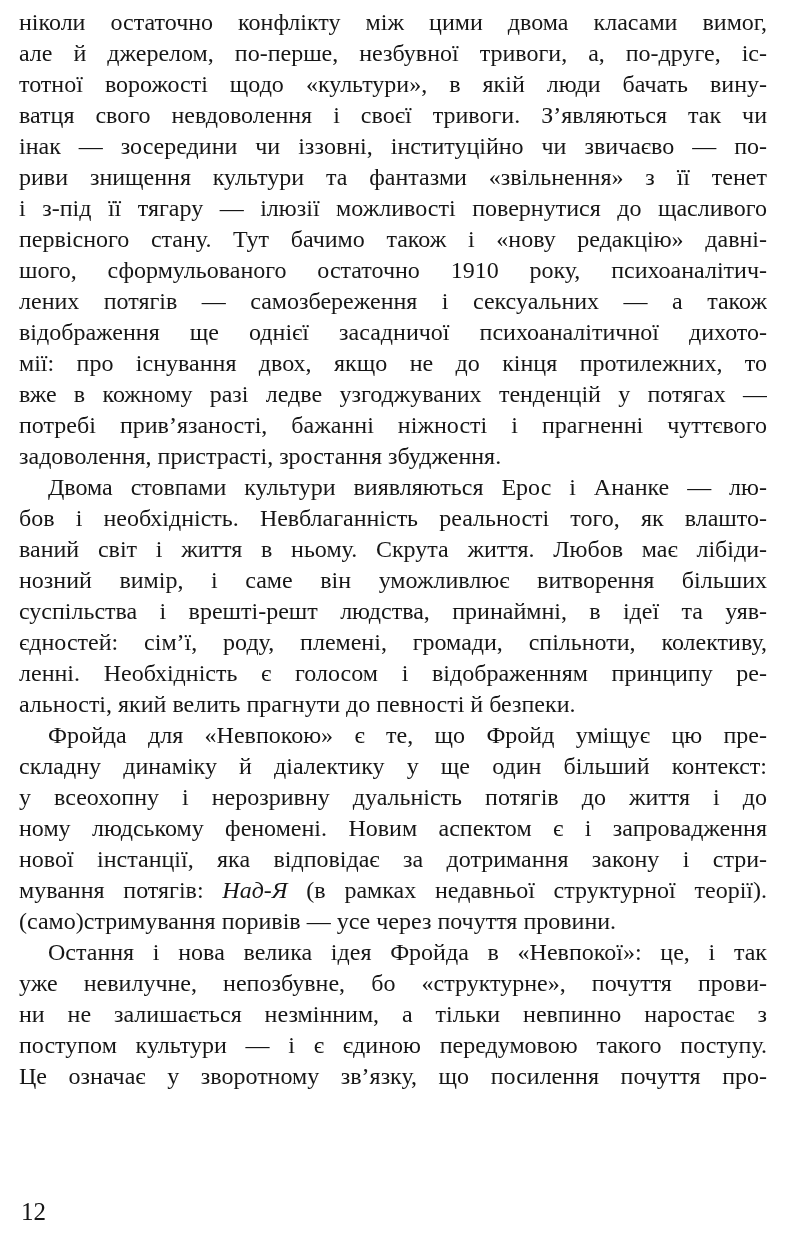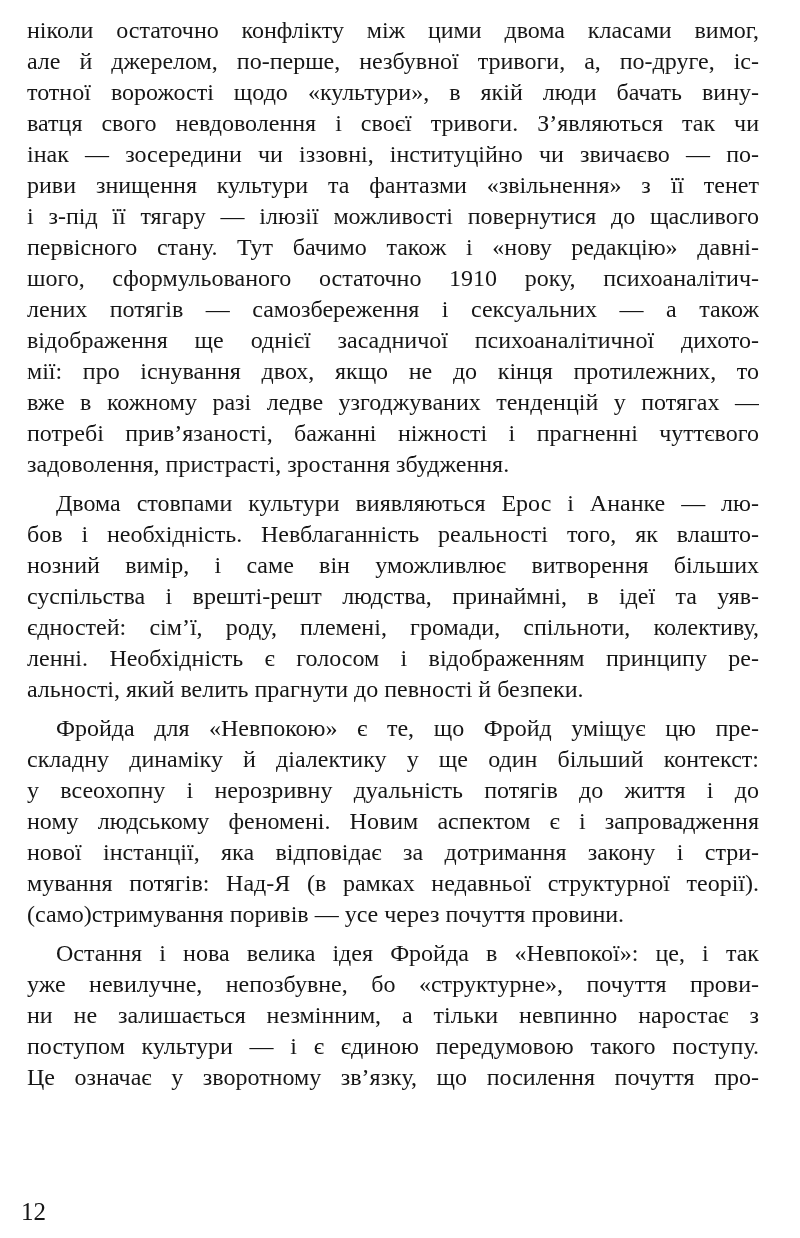--- a/index.html
+++ b/index.html
@@ -15,41 +15,42 @@
     font-family: "Liberation Serif", "DejaVu Serif", serif;
     color: #161616;
   }
   .text-block {
     position: absolute;
     left: 19px;
     top: 7px;
     width: 748px;
   }
   .paragraph {
-    margin: 8px;
+    margin: 0;
     padding: 0;
   }
   .line {
     font-size: 24px;
     line-height: 31px;
     height: 31px;
     white-space: normal;
     text-align: justify;
     text-align-last: justify;
     -moz-text-align-last: justify;
     overflow: hidden;
   }
   .line.indent {
     padding-left: 29px;
   }
   .line.last {
     text-align-last: left;
     -moz-text-align-last: left;
   }
   .line .italic {
+    font-style: italic;
   }
   .page-number {
     position: absolute;
     left: 21px;
     top: 1196px;
     font-size: 25px;
     line-height: 31px;
   }
 </style>
 </head>
@@ -69,20 +70,21 @@
       <div class="line"><span>лених потягів — самозбереження і сексуальних — а також</span></div>
       <div class="line"><span>відображення ще однієї засадничої психоаналітичної дихото-</span></div>
       <div class="line"><span>мії: про існування двох, якщо не до кінця протилежних, то</span></div>
       <div class="line"><span>вже в кожному разі ледве узгоджуваних тенденцій у потягах —</span></div>
       <div class="line"><span>потребі прив’язаності, бажанні ніжності і прагненні чуттєвого</span></div>
       <div class="line last"><span>задоволення, пристрасті, зростання збудження.</span></div>
     </div>
     <div class="paragraph">
       <div class="line indent"><span>Двома стовпами культури виявляються Ерос і Ананке — лю-</span></div>
       <div class="line"><span>бов і необхідність. Невблаганність реальності того, як влашто-</span></div>
+      <div class="line"><span>ваний світ і життя в ньому. Скрута життя. Любов має лібіди-</span></div>
       <div class="line"><span>нозний вимір, і саме він уможливлює витворення більших</span></div>
       <div class="line"><span>суспільства і врешті-решт людства, принаймні, в ідеї та уяв-</span></div>
       <div class="line"><span>єдностей: сім’ї, роду, племені, громади, спільноти, колективу,</span></div>
       <div class="line"><span>ленні. Необхідність є голосом і відображенням принципу ре-</span></div>
       <div class="line last"><span>альності, який велить прагнути до певності й безпеки.</span></div>
     </div>
     <div class="paragraph">
       <div class="line indent"><span>Фройда для «Невпокою» є те, що Фройд уміщує цю пре-</span></div>
       <div class="line"><span>складну динаміку й діалектику у ще один більший контекст:</span></div>
       <div class="line"><span>у всеохопну і нерозривну дуальність потягів до життя і до</span></div>

